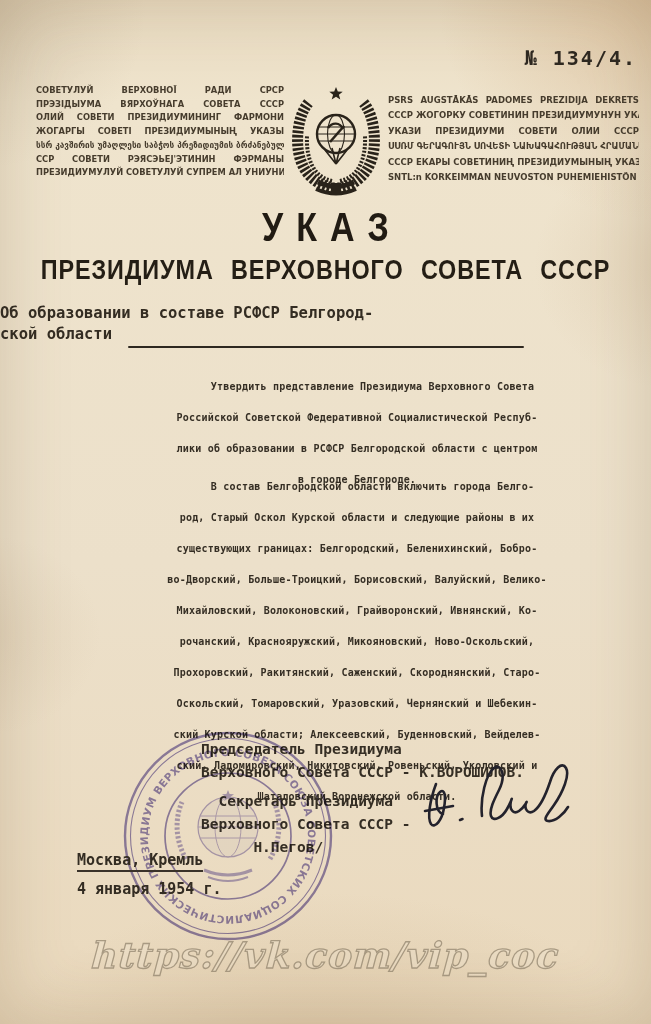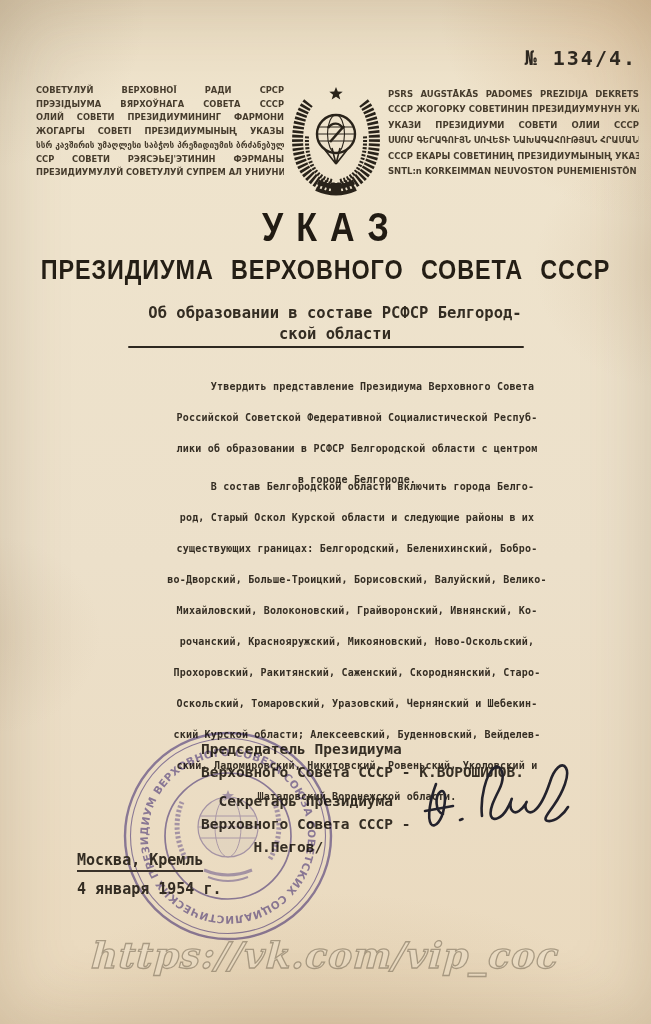--- a/index.html
+++ b/index.html
@@ -23,21 +23,21 @@
     font-size:20px; letter-spacing:2px; color:#2e2820; font-weight:bold;
   }
 
   .header-row {
     position:absolute; top:84px; left:36px; width:603px;
     display:flex; align-items:flex-start;
   }
   .lang-block { font-family:"DejaVu Sans", sans-serif; font-weight:bold; color:#463c2d; }
   .lang-block.left  { width:248px; font-size:8.3px; }
   .lang-block.left  .lang-row { line-height:13.7px; }
-  .lang-block.right { width:251px; font-size:8.5px; margin-top:3px; }
+  .lang-block.right { width:251px; font-size:8.5px; margin-top:9px; }
   .lang-block.right .lang-row { line-height:15.4px; }
   .lang-row {
     white-space:nowrap; overflow:hidden;
     text-align:justify; text-align-last:justify;
   }
   .emblem-box { width:96px; margin:0 4px; flex:0 0 auto; }
 
   .decree-title {
     position:absolute; top:208px; left:0; width:100%;
     text-align:center; font-family:"Liberation Sans","DejaVu Sans",sans-serif;
@@ -46,22 +46,22 @@
   }
   .decree-subtitle {
     position:absolute; top:254px; left:0; width:100%;
     text-align:center; font-family:"Liberation Sans","DejaVu Sans",sans-serif;
     font-weight:bold; font-size:26px; letter-spacing:1px; word-spacing:11px;
     color:#241e15; transform:scale(0.9,1.08);
   }
 
   .subject {
     position:absolute; top:303px; left:0; width:100%;
-    text-align:center; font-size:15.5px; line-height:21px; font-weight:bold;
-    color:#332c22; white-space:pre-line;padding-left:19px;
+    font-size:15.5px; line-height:21px; font-weight:bold;
+    color:#332c22; white-space:pre-line;
   }
   .subject-rule {
     position:absolute; top:346px; left:128px; width:396px; height:2px;
     background:#2e2820; border-radius:1px;
   }
 
   .body-text {
     position:absolute; left:77px; width:560px;
     font-size:10px; line-height:31px; white-space:pre;
     color:#352e24; font-weight:bold; letter-spacing:0.2px;text-align:center;

